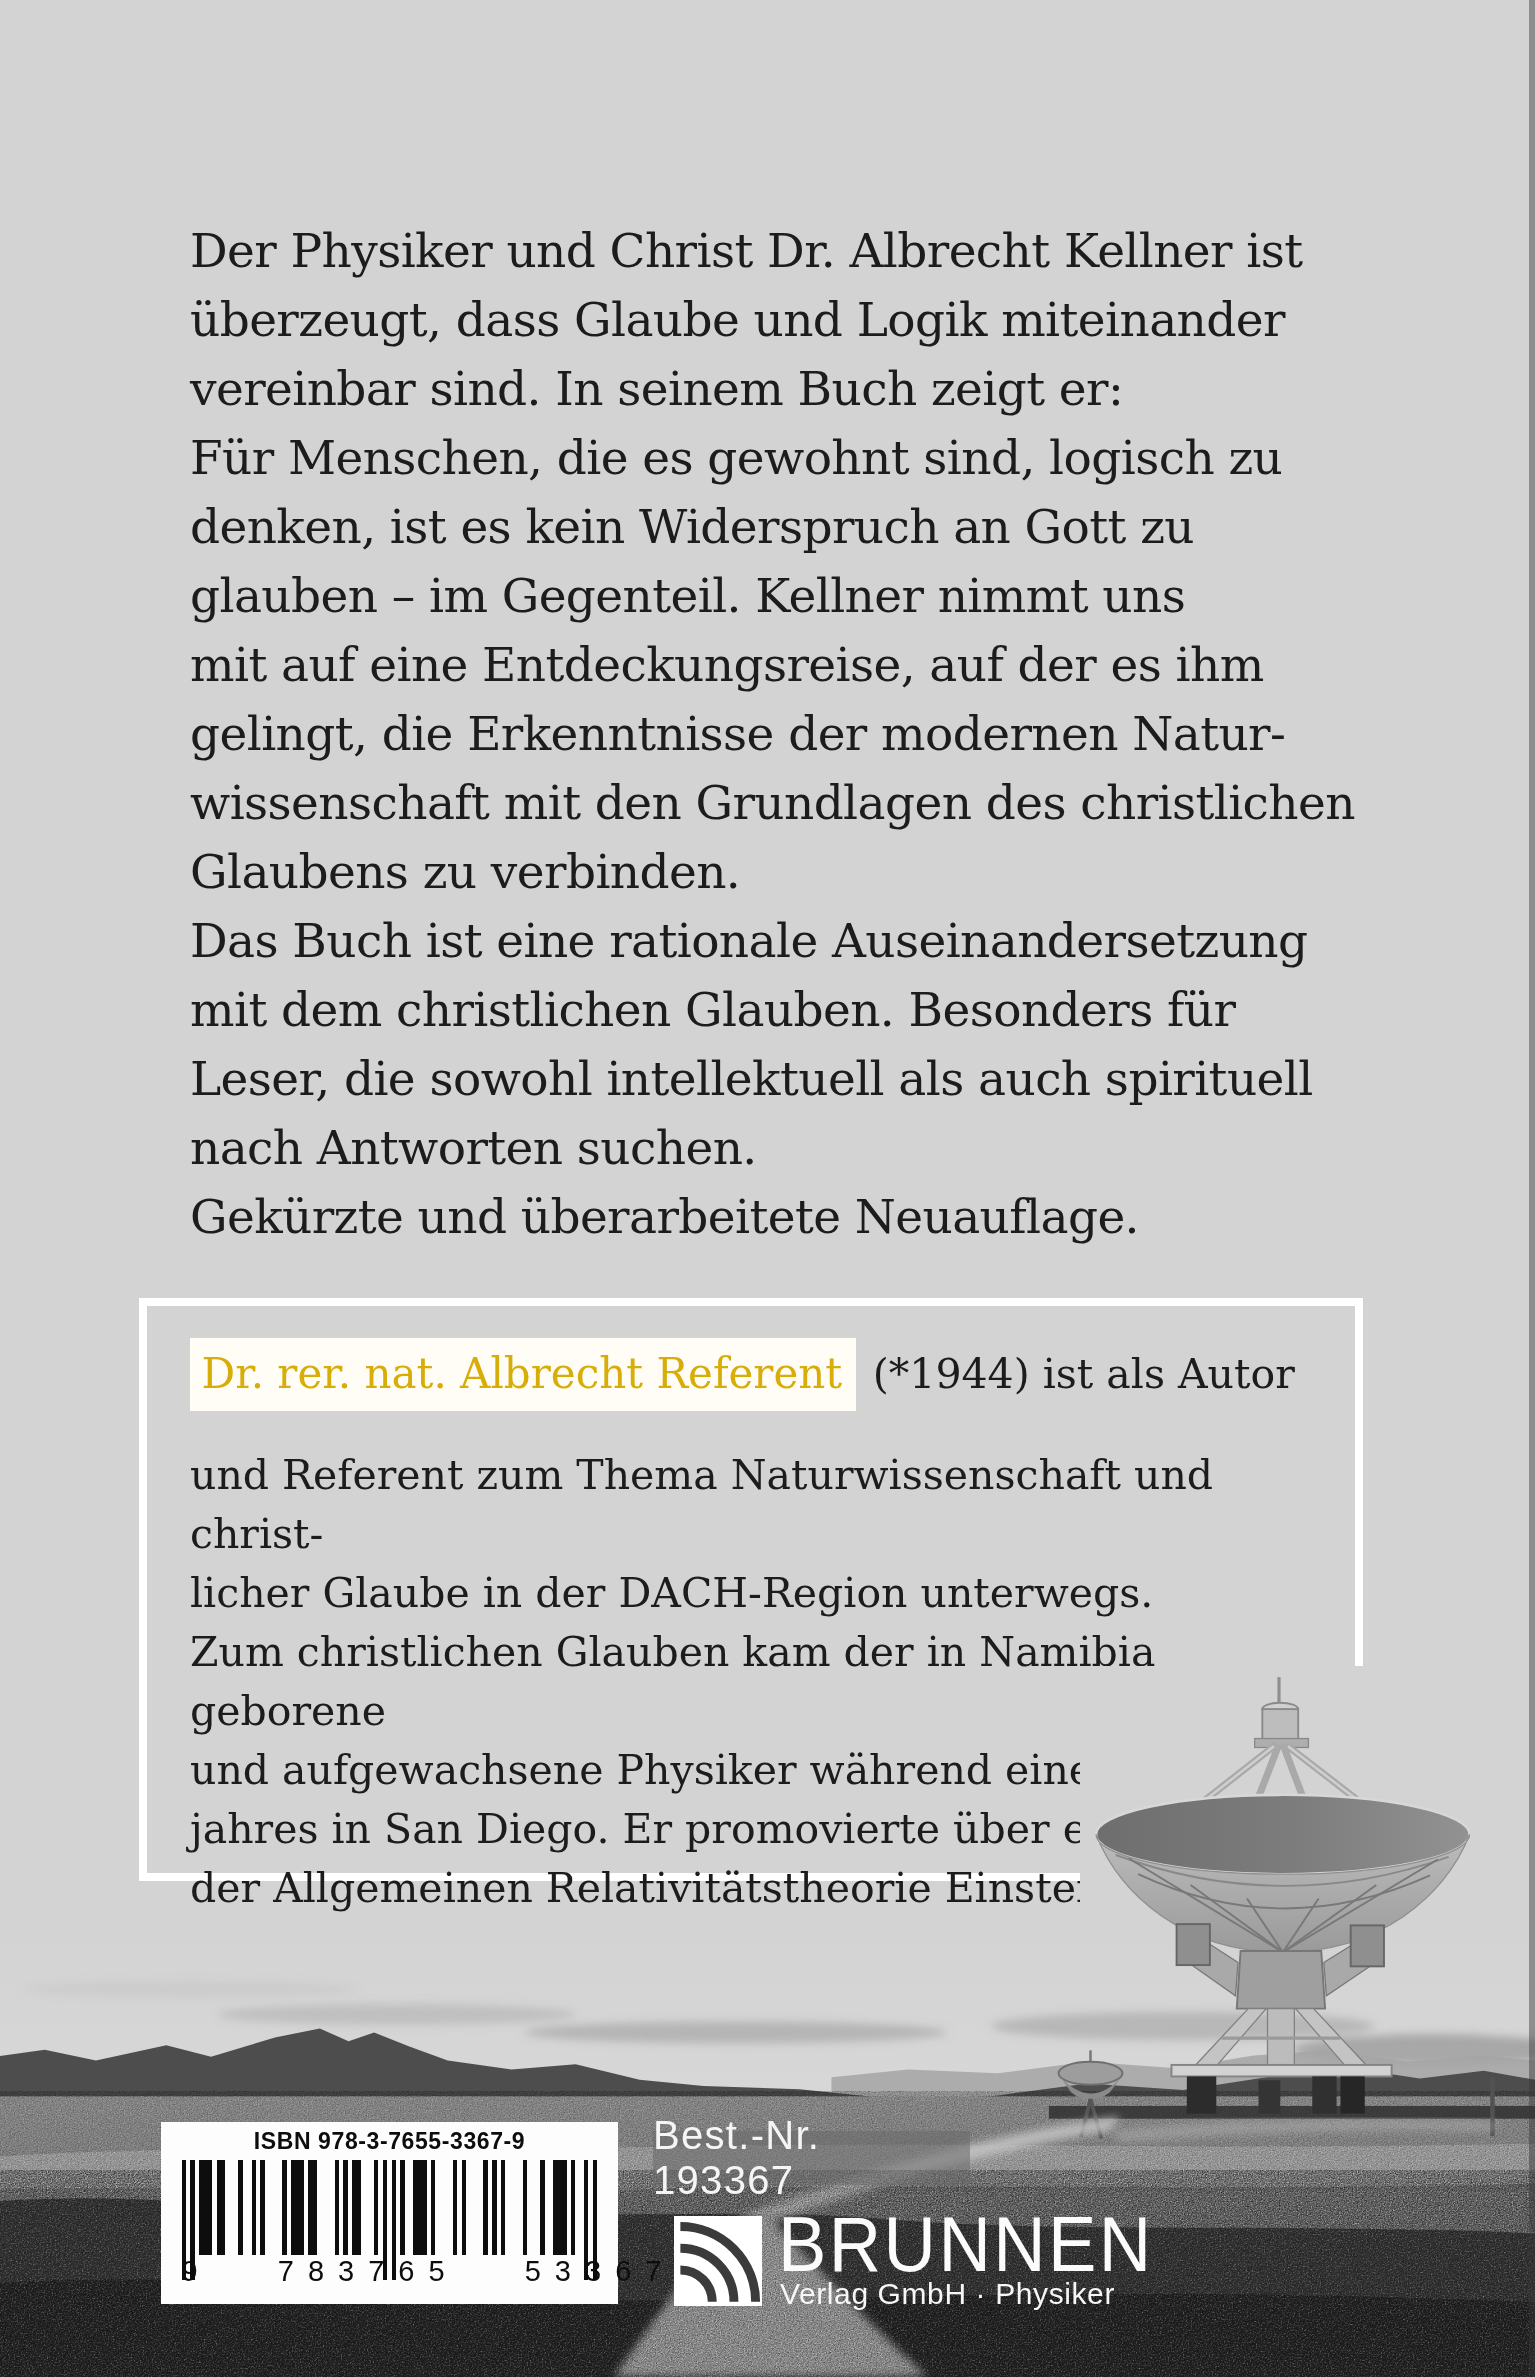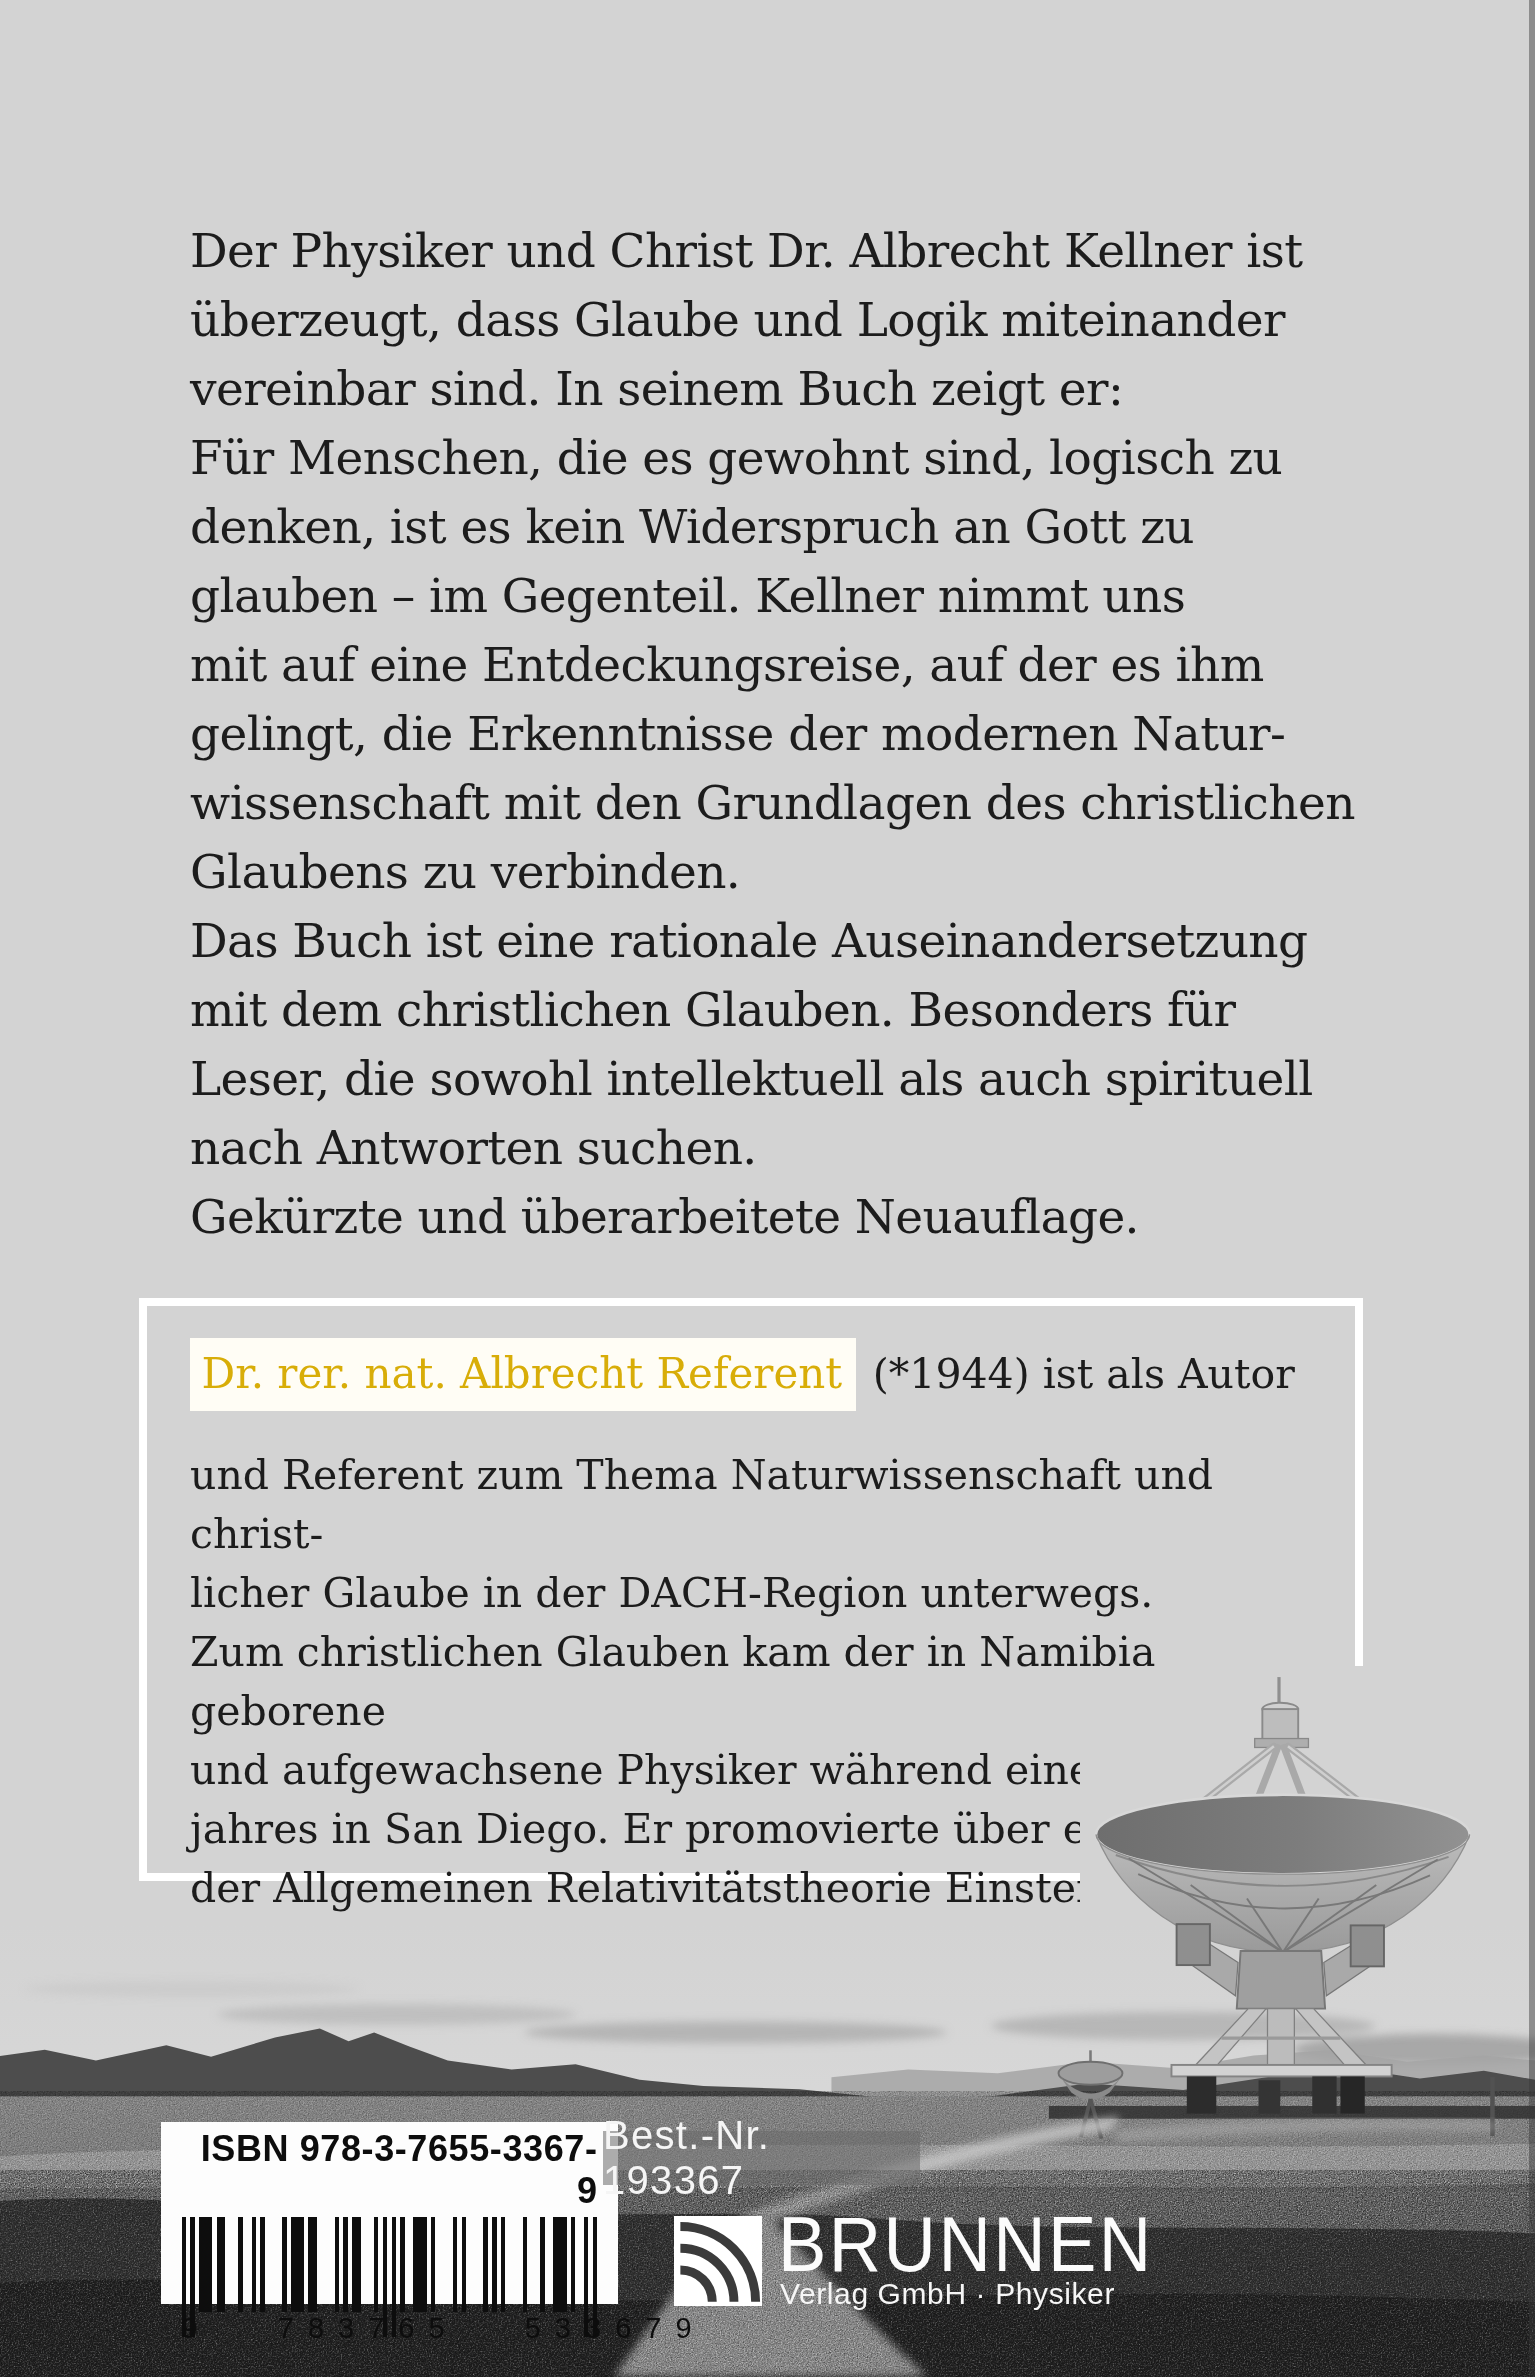--- a/index.html
+++ b/index.html
@@ -25,30 +25,30 @@
   
   .photo-upper{position:absolute;left:1080px;top:1666px;width:455px;height:269px;
                background:#d3d3d3;z-index:2;}
   .landscape{position:absolute;left:0;top:1925px;width:1535px;height:452px;z-index:2;}
   .dish{position:absolute;left:1023px;top:1663px;width:512px;height:576px;z-index:3;}
 
   
   .barcode-panel{position:absolute;left:161px;top:2122px;width:457px;height:182px;
                  background:#fdfdfd;z-index:4;box-sizing:border-box;padding:6.4px 20.5px 0 20.5px;
                  font-family:"Liberation Sans",sans-serif;color:#0d0d0d;}
-  .isbn-label{text-align:right;font-size:36px;font-weight:700;letter-spacing:0.6px;}
+  .isbn-label{text-align:center;font-size:23px;font-weight:700;letter-spacing:0.6px;}
   .bars{display:flex;align-items:flex-start;height:95px;margin-top:5.1px;overflow:visible;}
   .module{flex:1;height:95px;}
   .module.dark{background:#0d0d0d;}
   .module.dark.guard{height:120px;}
   .ean-digits{position:relative;text-align:center;font-size:29px;margin-top:0px;
               white-space:pre;letter-spacing:14px;}
 
   
-  .order-badge{position:absolute;left:603px;top:2131px;width:317px;height:54px;z-index:4;
+  .order-badge{position:absolute;left:653px;top:2131px;width:317px;height:54px;z-index:4;
                background:rgba(105,105,105,0.55);display:flex;align-items:center;justify-content:flex-start;}
   .order-badge span{font-family:"Liberation Sans",sans-serif;font-size:40px;color:#f5f5f5;
                     letter-spacing:1.3px;}
 
   
   .logo-square{position:absolute;left:674px;top:2216px;width:88px;height:90px;
                background:#ffffff;z-index:4;}
   .brunnen-wordmark{position:absolute;left:778px;top:2205px;z-index:4;
                     font-family:"Liberation Sans",sans-serif;font-size:78px;font-weight:400;
                     color:#fbfbfb;letter-spacing:2.6px;transform:scaleX(0.93);transform-origin:left top;

